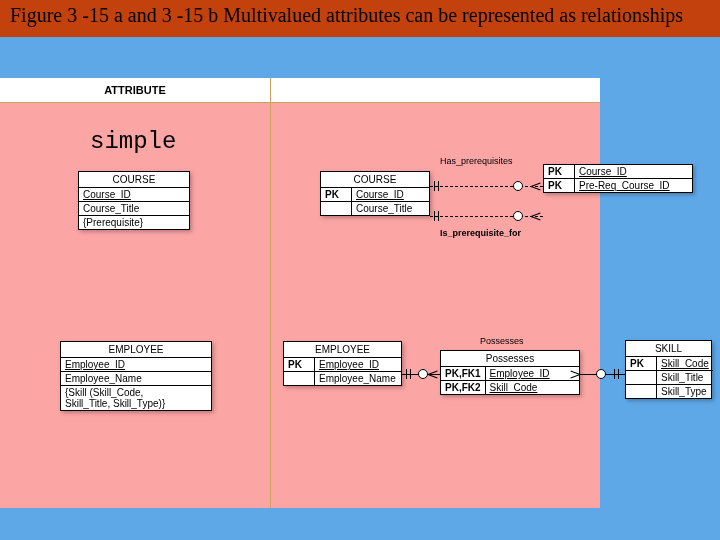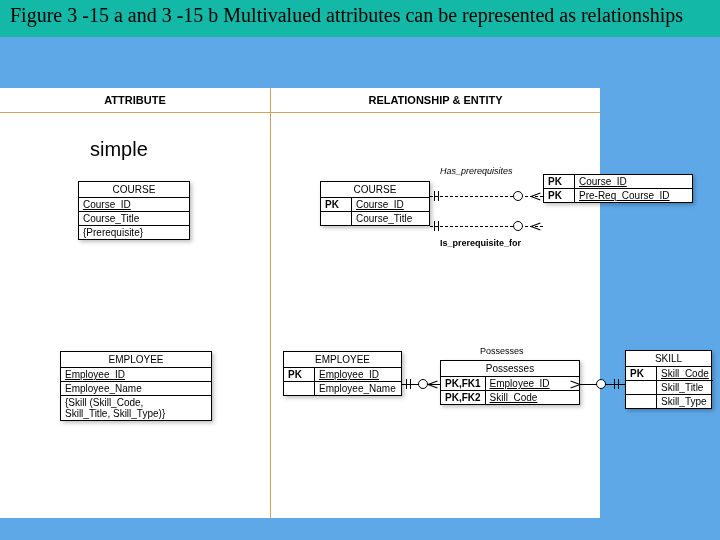--- a/index.html
+++ b/index.html
@@ -6,32 +6,32 @@
     margin: 0;
     padding: 0;
     width: 720px;
     height: 540px;
     font-family: Arial, sans-serif;
     background: #5fa8e8;
     position: relative;
     overflow: hidden;
   }
   .title-bar {
-    background: #14b8a6;
+    background: #c2410c;
     padding: 4px 10px 10px 10px;
   }
   .title {
     font-size: 20px;
     color: #000;
     font-family: Georgia, serif;
   }
   .content {
-    background: #ffffff;
-    position: absolute;
-    top: 88px;
+    background: #fca5a5;
+    position: absolute;
+    top: 78px;
     left: 0;
     width: 600px;
     height: 430px;
   }
   .headers {
     background: #fff;
     border-bottom: 1px solid #d0a060;
     display: flex;
     font-size: 11px;
     font-weight: bold;
@@ -45,22 +45,22 @@
   .vline {
     position: absolute;
     left: 270px;
     top: 0;
     bottom: 0;
     width: 1px;
     background: #d0a060;
   }
   .label-text {
     position: absolute;
-    font-family: Liberation Sans, sans-serif;
-    font-size: 20px;
+    font-family: Liberation Mono, monospace;
+    font-size: 24px;
   }
   
   .ent {
     position: absolute;
     background: #fff;
     border: 1px solid #000;
     font-size: 10px;
     box-shadow: 2px 2px 4px rgba(0,0,0,0.25);
   }
   .ent .ehead {
@@ -123,21 +123,20 @@
 </head>
 <body>
 
 <div class="title-bar">
   <div class="title">Figure 3 -15 a and 3 -15 b Multivalued attributes can be represented as relationships</div>
 </div>
 
 <div class="content">
   <div class="headers">
     <div class="hcell left">ATTRIBUTE</div>
-    <div class="hcell right">RELATIONSHIP &amp; ENTITY</div>
   </div>
   <div class="vline"></div>
 
   <div class="label-text" style="left:90px; top:50px;">simple</div>
 
   <div class="ent" id="ent-course-attr" style="left:78px; top:93px; width:110px;">
       <div class="ehead">COURSE</div>
       <div class="erow">
         <div class="ecol vcol"><span class="ul">Course_ID</span></div>
       </div>
@@ -165,21 +164,21 @@
       <div class="erow">
         <div class="ecol lcol">PK</div>
         <div class="ecol vcol"><span class="ul">Course_ID</span></div>
       </div>
       <div class="erow">
         <div class="ecol lcol">PK</div>
         <div class="ecol vcol"><span class="ul">Pre-Req_Course_ID</span></div>
       </div>
     </div>
 
-  <div class="rel-label" style="left:440px; top:78px;font-style:italic;">Has_prerequisites</div>
+  <div class="rel-label" style="left:440px; top:78px;">Has_prerequisites</div>
   <div class="rel-label" style="left:440px; top:150px;font-weight:bold;">Is_prerequisite_for</div>
 
   <div class="line" style="left:430px; top:108px; width:113px;"></div>
   <div class="tick" style="left:434px; top:103px;"></div>
   <div class="tick2" style="left:438px; top:103px;"></div>
   <div class="ring" style="left:513px; top:103px;"></div>
   <div class="crow right" style="left:531px; top:108px;"></div>
 
   <div class="line" style="left:430px; top:138px; width:113px;"></div>
   <div class="tick" style="left:434px; top:133px;"></div>

